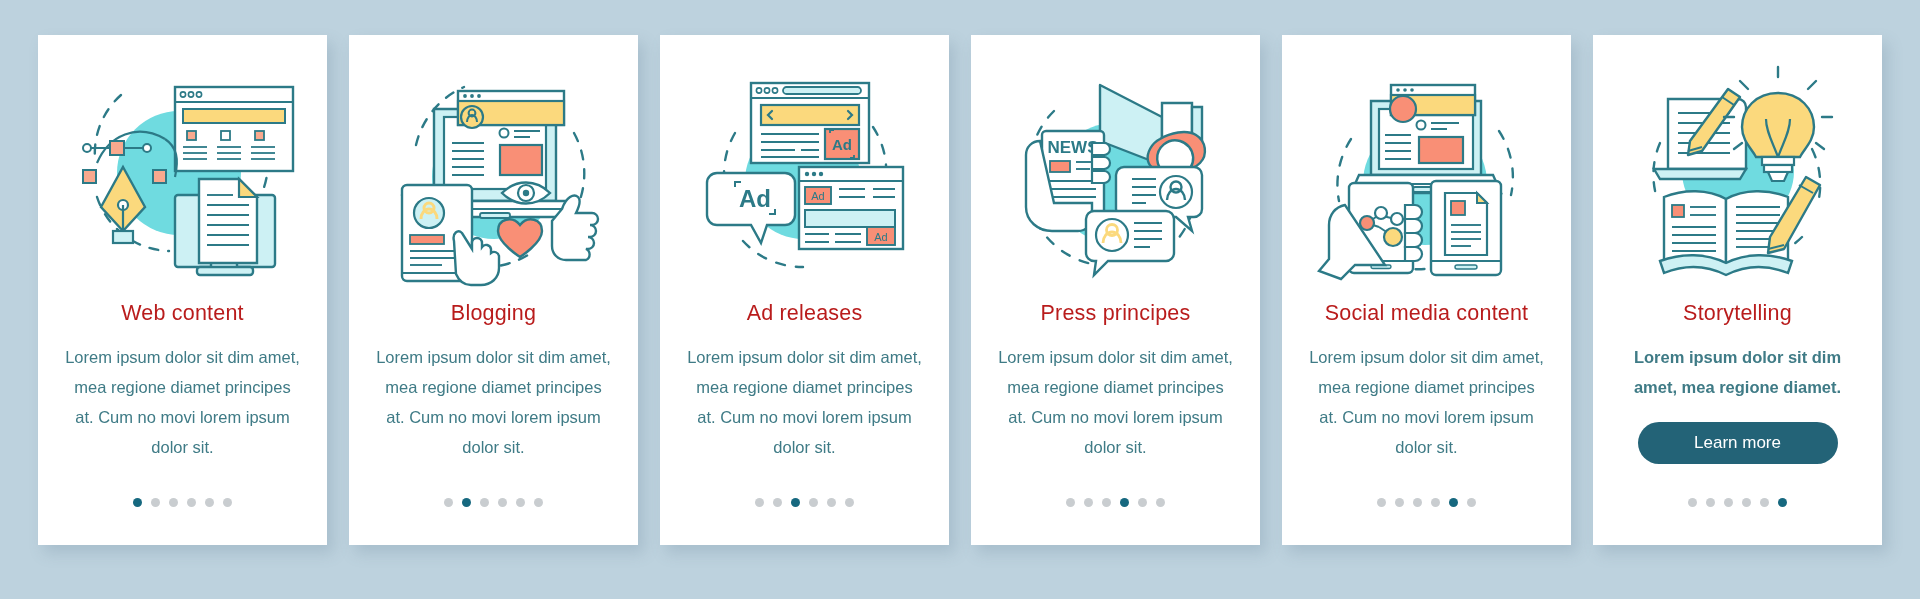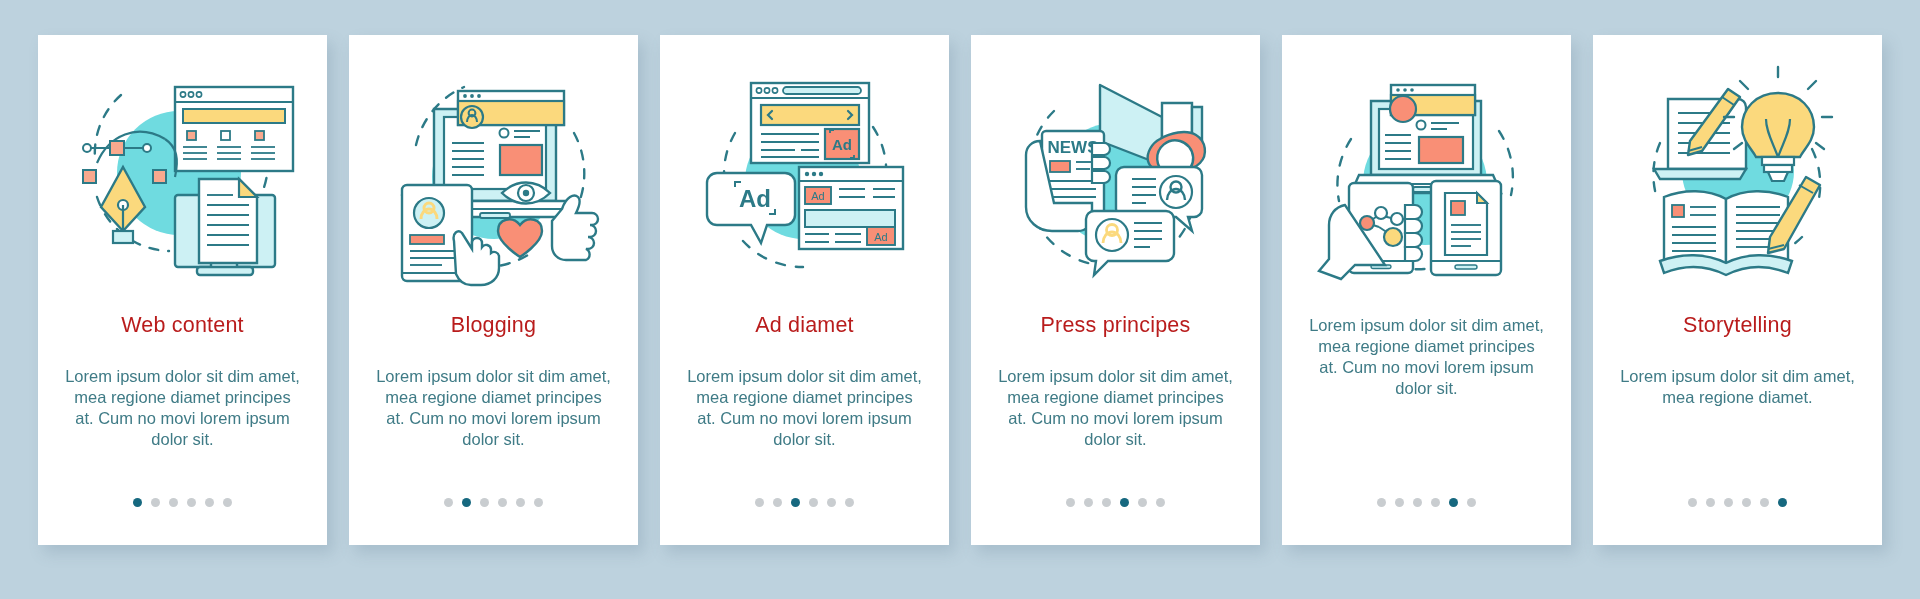--- a/index.html
+++ b/index.html
@@ -13,46 +13,45 @@
     display:flex; align-items:flex-start; justify-content:center;
     gap:22px; padding:35px 38px 0 38px;
   }
   .card{
     width:292px; height:510px;
     background:#ffffff;
     box-shadow:6px 8px 14px rgba(90,120,140,0.22);
     display:flex; flex-direction:column; align-items:center;
     padding-top:14px;
     position:relative;
-    gap:12px;
   }
   .illus{
     width:244px; height:232px;
     display:flex; align-items:center; justify-content:center;
     margin-top:6px;
   }
   .illus svg{ width:244px; height:232px; display:block; }
   .card-title{
     font-size:21.5px;
     color:#b91c1c;
     letter-spacing:.2px;
     margin-top:14px;
     text-align:center;
     font-weight:400;
   }
   .card-desc{
     font-size:16.5px;
-    line-height:21px;
+    line-height:30px;
     color:#3f7b86;
     text-align:center;
     margin-top:16px;
     width:238px;
     font-weight:400;
   }
-  .card-desc.justified{ text-align:center; }
+  .card-desc.justified{ text-align:center;font-weight:bold; }
   .btn{
     margin-top:20px;
     width:200px; height:42px;
     border-radius:21px;
     background:#236377;
     color:#ffffff;
     font-size:17px;
     display:flex; align-items:center; justify-content:center;
     border:none; cursor:pointer;
     font-family:"Liberation Sans", sans-serif;
@@ -269,21 +268,21 @@
         <g stroke="#2c7a87" stroke-width="2">
           <line x1="122" y1="179" x2="146" y2="179"></line>
             <line x1="122" y1="187" x2="146" y2="187"></line>
           <line x1="152" y1="179" x2="178" y2="179"></line>
             <line x1="152" y1="187" x2="178" y2="187"></line>
         </g>
         <rect x="184" y="172" width="28" height="18" fill="#f98f76" stroke="#2c7a87" stroke-width="1.9"></rect>
         <text x="198" y="186" font-family="Liberation Sans, sans-serif" font-size="11" fill="#2c7a87" text-anchor="middle">Ad</text>
       </svg>
     </div>
-    <div class="card-title">Ad diamet</div>
+    <div class="card-title">Ad releases</div>
     <div class="card-desc">Lorem ipsum dolor sit dim amet, mea regione diamet principes at. Cum no movi lorem ipsum dolor sit.</div>
     <div class="dots">
       <span class="dot"></span>
       <span class="dot"></span>
       <span class="dot active"></span>
       <span class="dot"></span>
       <span class="dot"></span>
       <span class="dot"></span>
     </div>
   </div>
@@ -427,20 +426,21 @@
         <path d="M172 138 v10 h10 z" fill="#fbd97d" stroke="#2c7a87" stroke-width="2"></path>
         <rect x="146" y="146" width="14" height="14" fill="#f98f76" stroke="#2c7a87" stroke-width="1.8"></rect>
         <g stroke="#2c7a87" stroke-width="1.9">
           <line x1="146" y1="170" x2="176" y2="170"></line>
             <line x1="146" y1="177" x2="176" y2="177"></line>
           <line x1="146" y1="184" x2="176" y2="184"></line>
             <line x1="146" y1="191" x2="166" y2="191"></line>
         </g>
       </svg>
     </div>
+    <div class="card-title">Social media content</div>
     <div class="card-desc">Lorem ipsum dolor sit dim amet, mea regione diamet principes at. Cum no movi lorem ipsum dolor sit.</div>
     <div class="dots">
       <span class="dot"></span>
       <span class="dot"></span>
       <span class="dot"></span>
       <span class="dot"></span>
       <span class="dot active"></span>
       <span class="dot"></span>
     </div>
   </div>
@@ -504,20 +504,21 @@
             <line x1="120" y1="192" x2="152" y2="192"></line>
         </g>
 
         <path d="M190 122 l14 8 l-36 64 l-16 4 l2 -16 z" fill="#fbd97d" stroke="#2c7a87" stroke-width="2.4" stroke-linejoin="round"></path>
         <line x1="183" y1="130" x2="197" y2="138" stroke="#2c7a87" stroke-width="2"></line>
         <path d="M152 194 l16 -4" stroke="#2c7a87" stroke-width="2"></path>
       </svg>
     </div>
     <div class="card-title">Storytelling</div>
     <div class="card-desc justified">Lorem ipsum dolor sit dim amet, mea regione diamet.</div>
+    <button class="btn">Learn more</button>
     <div class="dots">
       <span class="dot"></span>
       <span class="dot"></span>
       <span class="dot"></span>
       <span class="dot"></span>
       <span class="dot"></span>
       <span class="dot active"></span>
     </div>
   </div>
 

